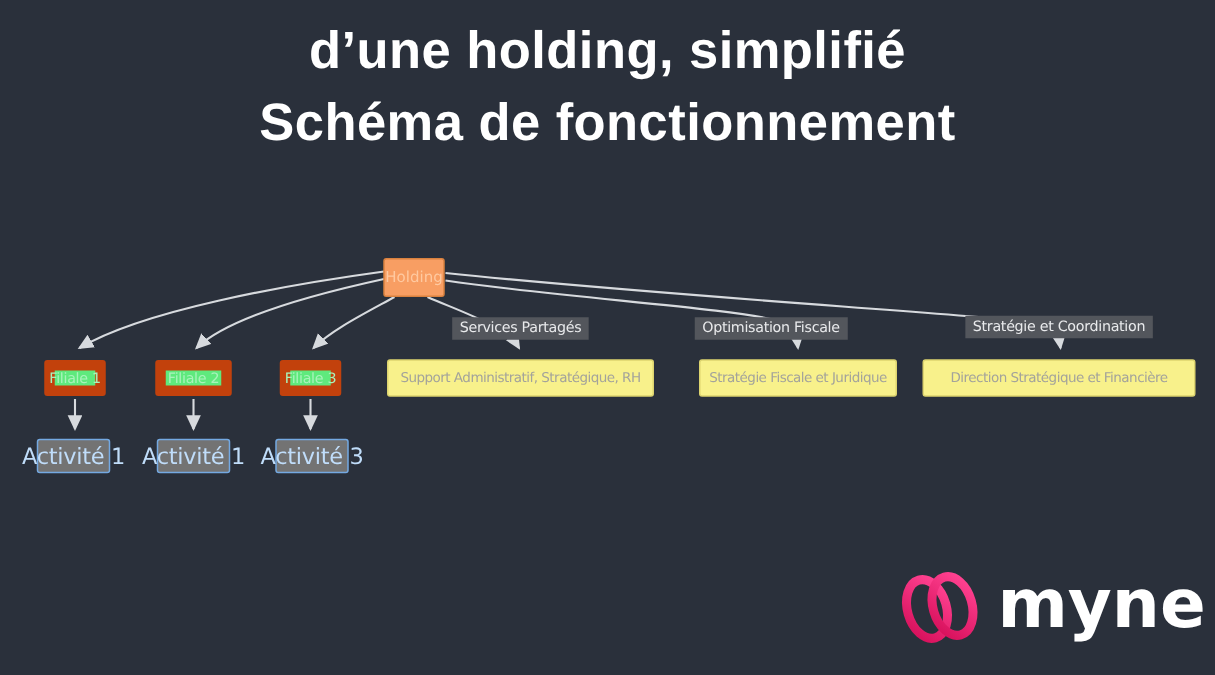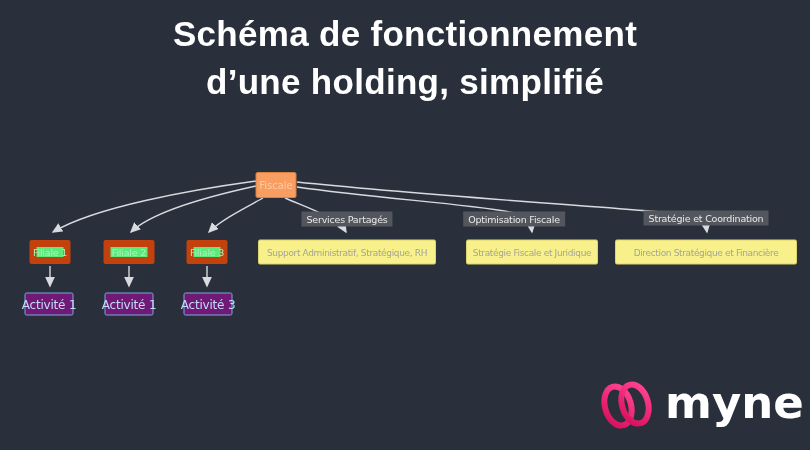--- a/index.html
+++ b/index.html
@@ -24,21 +24,21 @@
   svg.edges{position:absolute;left:0;top:0;}
 
   
   .node{
     position:absolute;transform:translate(-50%,-50%);
     display:flex;align-items:center;justify-content:center;
     white-space:nowrap;border-radius:2px;box-sizing:border-box;
   }
   .holding{background:#f89e63;color:#ffc9a0;border:1px solid #d9813f;font-size:10px;}
   .sub{background:#5fe97d;color:#a9f3bb;border:7px solid #c2410c;font-size:9.5px;letter-spacing:-0.2px;}
-  .act{background:#701a75;color:#c0ddfa;border:1px solid #74a9e2;font-size:12px;letter-spacing:-0.2px;}
+  .act{background:#737373;color:#c0ddfa;border:1px solid #74a9e2;font-size:15px;letter-spacing:-0.2px;}
   .func{background:#f8f18b;color:#a3a39b;border:1px solid #ddd46f;font-size:9px;letter-spacing:-0.35px;}
   .edge-label{
     position:absolute;transform:translate(-50%,-50%);
     background:#53565c;color:#e9eaec;
     font-size:9.5px;letter-spacing:-0.2px;
     padding:2px 5px;white-space:nowrap;
   }
 
   
   .logo{position:absolute;left:596px;top:377px;display:flex;align-items:center;gap:7px;}
@@ -47,22 +47,22 @@
     font-family:"DejaVu Sans", sans-serif;letter-spacing:0px;line-height:1;
     padding-bottom:6px;
   }
 </style>
 </head>
 <body>
 
 <div class="stage">
 
   <div class="title">
+    <div>d’une holding, simplifié</div>
     <div>Schéma de fonctionnement</div>
-    <div>d’une holding, simplifié</div>
   </div>
 
   <svg class="edges" width="810" height="450" viewBox="0 0 810 450">
     <defs>
       <marker id="arw" markerWidth="9" markerHeight="8" refX="6.5" refY="3.5" orient="auto">
         <path d="M0,0 L7.5,3.5 L0,7 z" fill="#d7dade"></path>
       </marker>
     </defs>
     <g fill="none" stroke="#d7dade" stroke-width="1.4">
       <path d="M256,181 C190,190 95,207 53,232" marker-end="url(#arw)"></path>
@@ -74,21 +74,21 @@
       <path d="M50,266 L50,286" marker-end="url(#arw)"></path>
       <path d="M129,266 L129,286" marker-end="url(#arw)"></path>
       <path d="M207,266 L207,286" marker-end="url(#arw)"></path>
     </g>
   </svg>
 
   <div class="edge-label" style="left:347px;top:219px;">Services Partagés</div>
   <div class="edge-label" style="left:514px;top:219px;">Optimisation Fiscale</div>
   <div class="edge-label" style="left:706px;top:218px;">Stratégie et Coordination</div>
 
-  <div class="node holding" style="left:276px;top:185px;width:41px;height:26px;">Fiscale</div>
+  <div class="node holding" style="left:276px;top:185px;width:41px;height:26px;">Holding</div>
 
   <div class="node sub" style="left:50px;top:252px;width:41px;height:24px;">Filiale 1</div>
   <div class="node sub" style="left:129px;top:252px;width:51px;height:24px;">Filiale 2</div>
   <div class="node sub" style="left:207px;top:252px;width:41px;height:24px;">Filiale 3</div>
 
   <div class="node act" style="left:49px;top:304px;width:49px;height:23px;">Activité 1</div>
   <div class="node act" style="left:129px;top:304px;width:49px;height:23px;">Activité 1</div>
   <div class="node act" style="left:208px;top:304px;width:49px;height:23px;">Activité 3</div>
 
   <div class="node func" style="left:347px;top:252px;width:178px;height:25px;">Support Administratif, Stratégique, RH</div>

